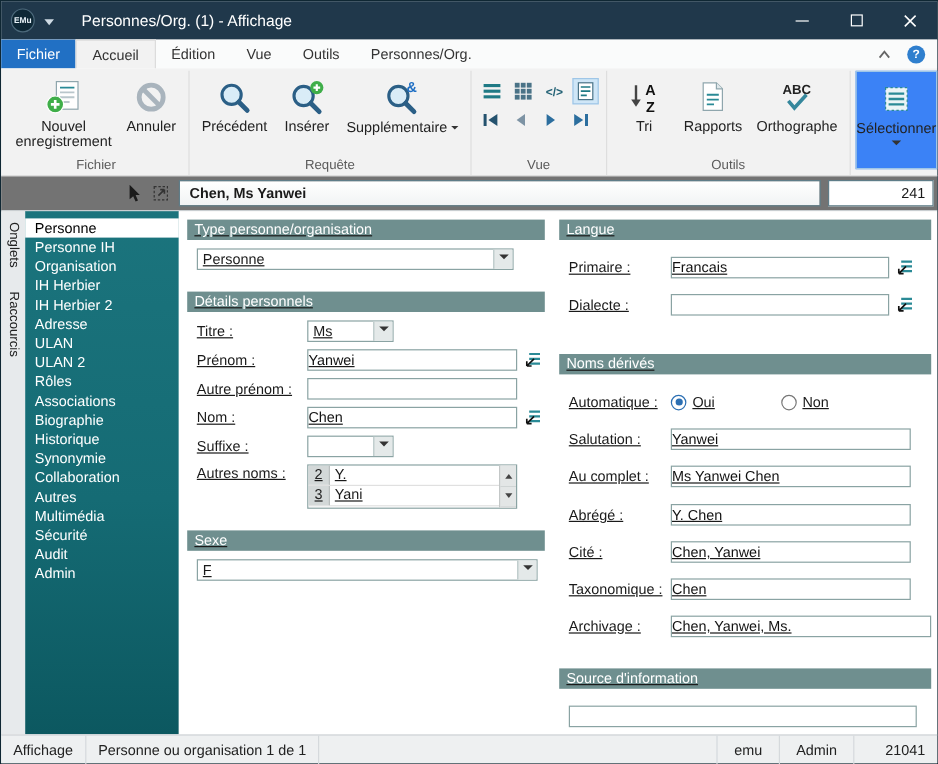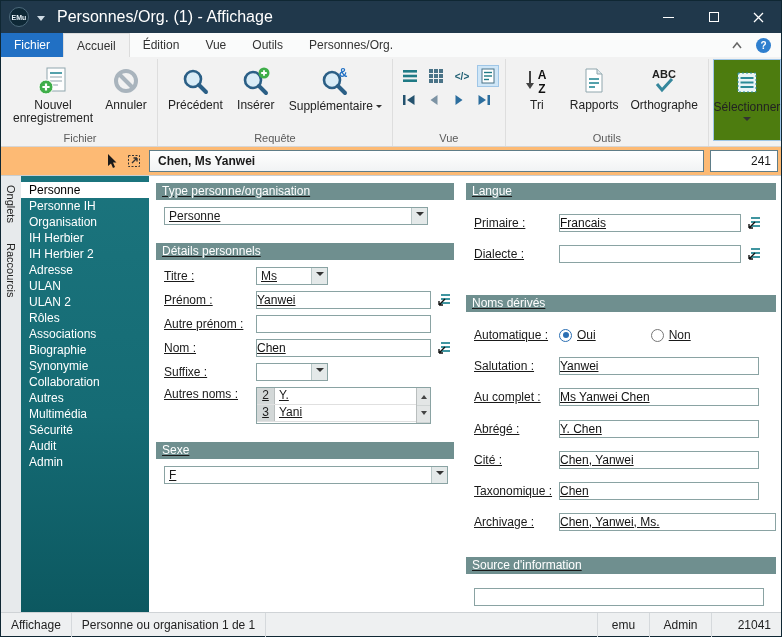--- a/index.html
+++ b/index.html
@@ -6,21 +6,21 @@
   html,body { width:782px; height:637px; }
   body { font-family:"Liberation Sans", sans-serif; font-size:12px; color:#1a1a1a; background:#fff; overflow:hidden; }
 
   .window { width:782px; height:637px; border:1px solid #0f2733; display:flex; flex-direction:column; background:#fff; }
 
   
   .titlebar { height:32px; background:#20384b; display:flex; align-items:center; padding-left:8px; flex:0 0 auto; }
   .logo { width:20px; height:20px; border-radius:50%; background:#0e2836; border:1px solid #4d6a7c; color:#e8f2f8;
           display:flex; align-items:center; justify-content:center; font-size:7px; font-weight:bold; }
   .qa-caret { width:0; height:0; border:4px solid transparent; border-top:5px solid #cfdbe4; margin:6px 0 0 8px; }
-  .tb-title { margin-left:12px; font-size:16px; color:#fff; }
+  .tb-title { margin-left:23px; font-size:13px; color:#fff; }
   .tb-btns { margin-left:auto; display:flex; height:100%; }
   .tb-btn { width:45px; display:flex; align-items:center; justify-content:center; }
   .min-glyph { width:11px; border-bottom:1px solid #fff; display:inline-block; }
   .max-glyph { width:10px; height:10px; border:1px solid #fff; display:inline-block; }
 
   
   .tabrow { height:24px; background:#fafbfb; display:flex; align-items:stretch; flex:0 0 auto; }
   .ftab { width:62px; background:#2170c4; color:#fff; display:flex; align-items:center; justify-content:center; }
   .tab { padding:0 13px; display:flex; align-items:center; color:#333; }
   .tab.active { background:#f2f2f2; border:1px solid #dcdcdc; border-bottom:none; }
@@ -38,28 +38,28 @@
   .blabel { line-height:13px; margin-top:1px; }
   .blabel.two { max-width:88px; }
   .blabel-row { display:flex; align-items:center; gap:3px; margin-top:1px; }
   .caret-down { width:0; height:0; border:4px solid transparent; border-top:4px solid #333; }
   .caret-down.small { border-width:3.5px; border-top-color:#333; margin-top:3px; }
   .vuecol { display:flex; flex-direction:column; gap:4px; padding:4px 2px 0 2px; }
   .vicons, .varrows { display:flex; gap:4px; }
   .vbtn { width:22px; height:22px; display:flex; align-items:center; justify-content:center; }
   .vbtn.selected { background:#cfe6f7; border:1px solid #9fc6e7; }
   .abtn { width:21px; height:18px; display:flex; align-items:center; justify-content:center; }
-  .selectbtn { background:#4d7c0f; border:1px solid #9fc6e7; height:82px; margin-left:4px; padding-top:6px; }
+  .selectbtn { background:#3b82f6; border:1px solid #9fc6e7; height:82px; margin-left:4px; padding-top:6px; }
 
   
-  .recordrow { height:29px; background:#fdba74; display:flex; align-items:center; border-bottom:1px solid #c9ced1; flex:0 0 auto; }
+  .recordrow { height:29px; background:#737373; display:flex; align-items:center; border-bottom:1px solid #c9ced1; flex:0 0 auto; }
   .rec-tools { width:148px; display:flex; justify-content:flex-end; gap:7px; padding-right:7px; flex:0 0 auto; }
   .rec-title { flex:1; height:22px; background:linear-gradient(#ffffff,#f1f3f4); border:1px solid #5f7d88; font-weight:bold;
                display:flex; align-items:center; padding:0 8px; }
-  .rec-count { width:68px; height:22px; background:#fff; border:1px solid #5f7d88; margin:0 3px 0 6px;
+  .rec-count { width:88px; height:22px; background:#fff; border:1px solid #5f7d88; margin:0 3px 0 6px;
                display:flex; align-items:center; justify-content:flex-end; padding:0 6px; }
 
   
   .bodyarea { flex:1; display:flex; min-height:0; }
 
   .sidebar { width:148px; display:flex; flex:0 0 auto; }
   .sidestrip { width:20px; background:#e7eaec; display:flex; flex-direction:column; align-items:center; padding-top:6px; gap:14px; }
   .vlabel { writing-mode:vertical-rl; font-size:11px; color:#222; padding:3px 0; }
   .sidepanel { flex:1; background:linear-gradient(180deg,#1b747d 0%, #156b74 55%, #0c5860 100%); padding-top:6px; }
   .sideitem { height:16px; line-height:16px; padding-left:8px; color:#fff; white-space:nowrap; }
@@ -355,20 +355,21 @@
         <div class="sideitem">Personne IH</div>
         <div class="sideitem">Organisation</div>
         <div class="sideitem">IH Herbier</div>
         <div class="sideitem">IH Herbier 2</div>
         <div class="sideitem">Adresse</div>
         <div class="sideitem">ULAN</div>
         <div class="sideitem">ULAN 2</div>
         <div class="sideitem">Rôles</div>
         <div class="sideitem">Associations</div>
         <div class="sideitem">Biographie</div>
+        <div class="sideitem">Historique</div>
         <div class="sideitem">Synonymie</div>
         <div class="sideitem">Collaboration</div>
         <div class="sideitem">Autres</div>
         <div class="sideitem">Multimédia</div>
         <div class="sideitem">Sécurité</div>
         <div class="sideitem">Audit</div>
         <div class="sideitem">Admin</div>
       </div>
     </div>
 

